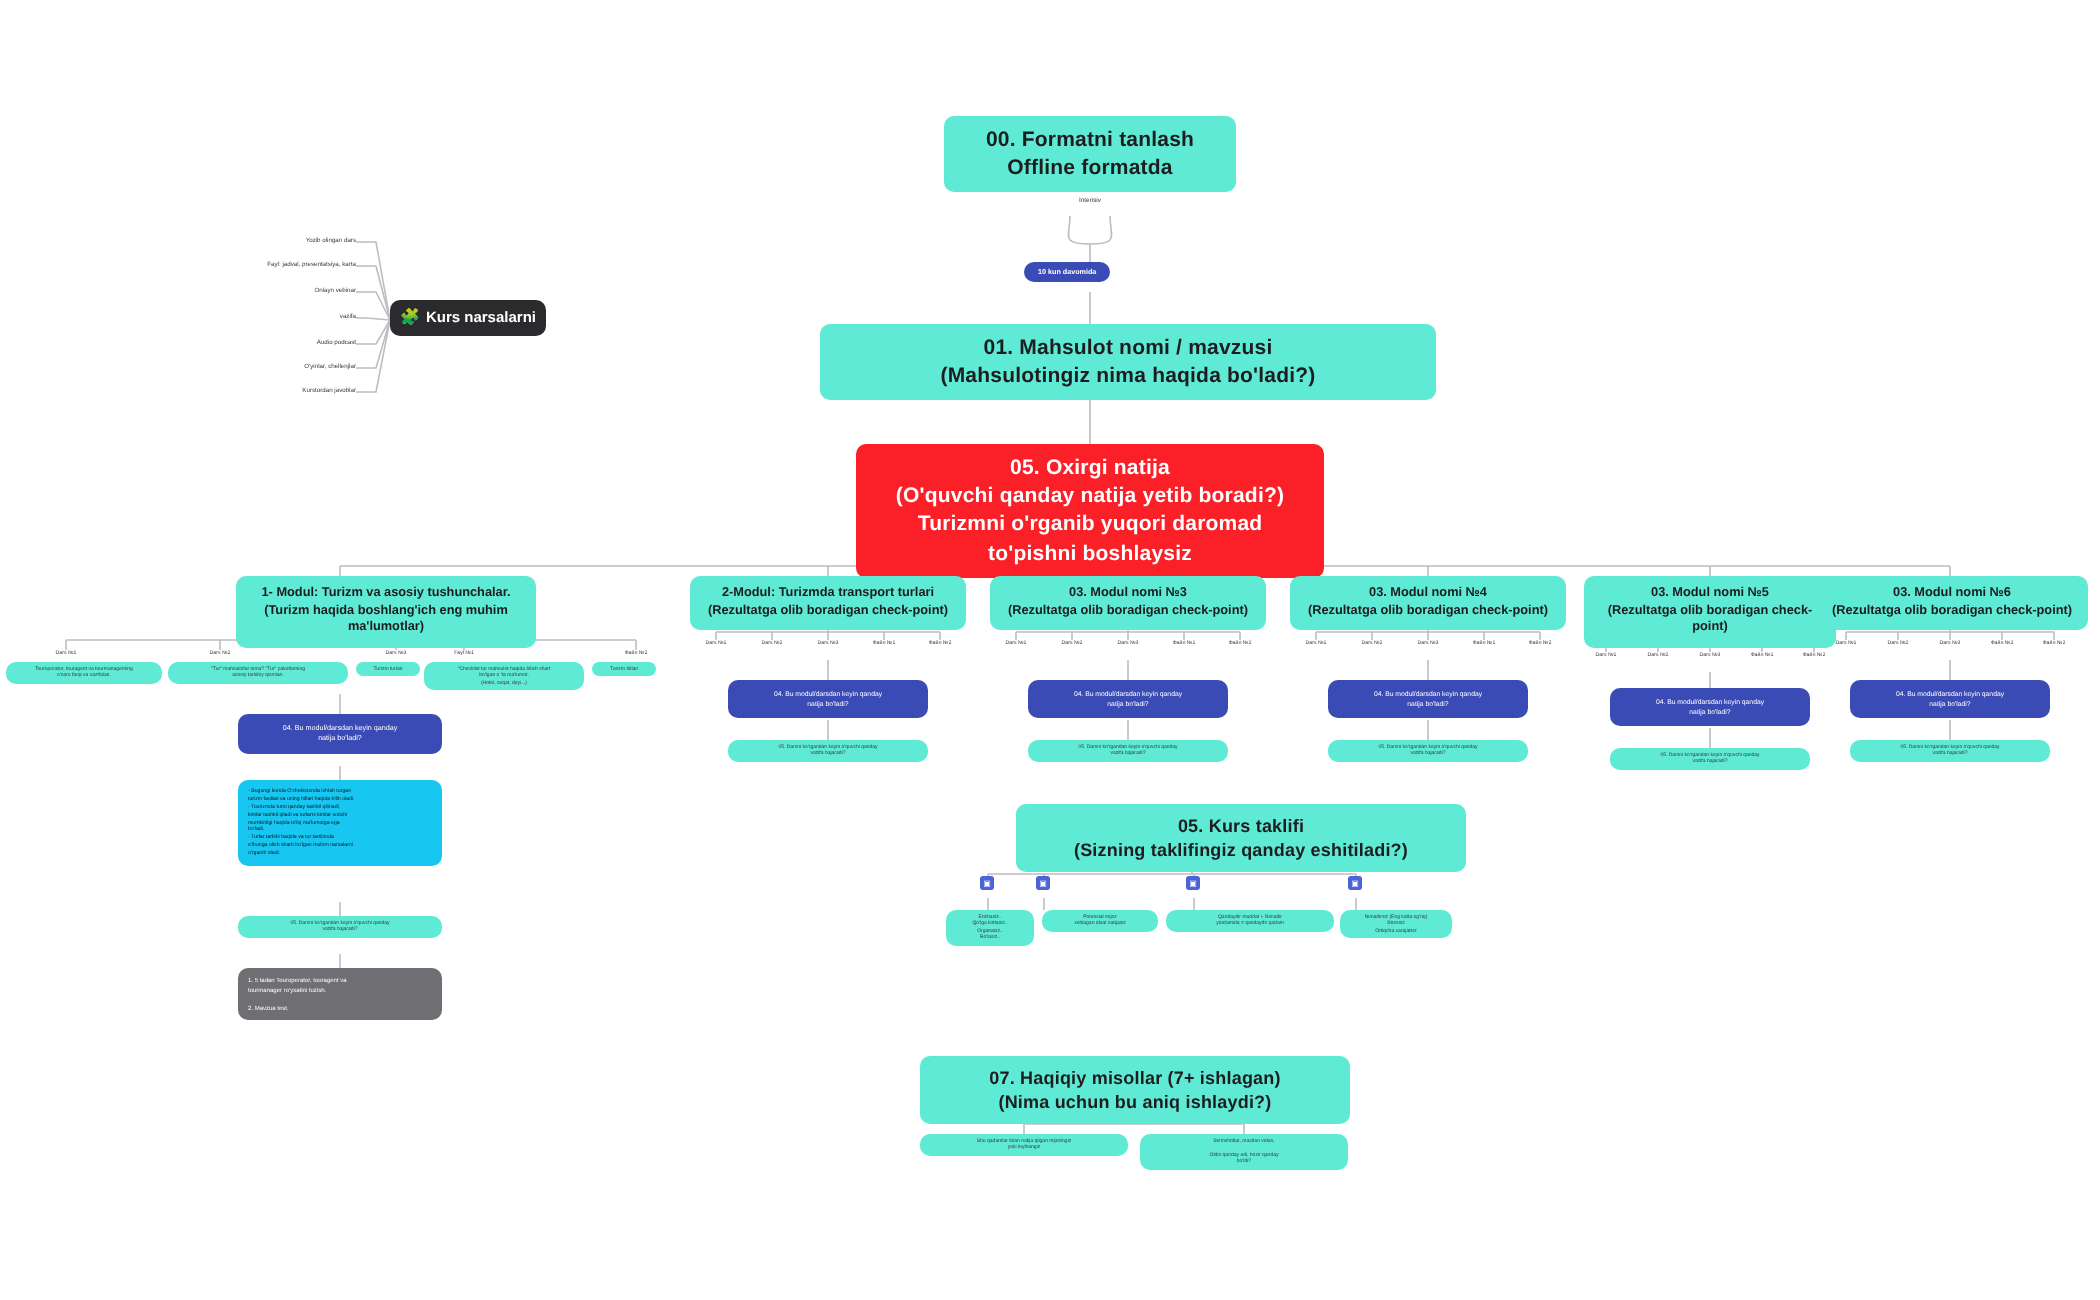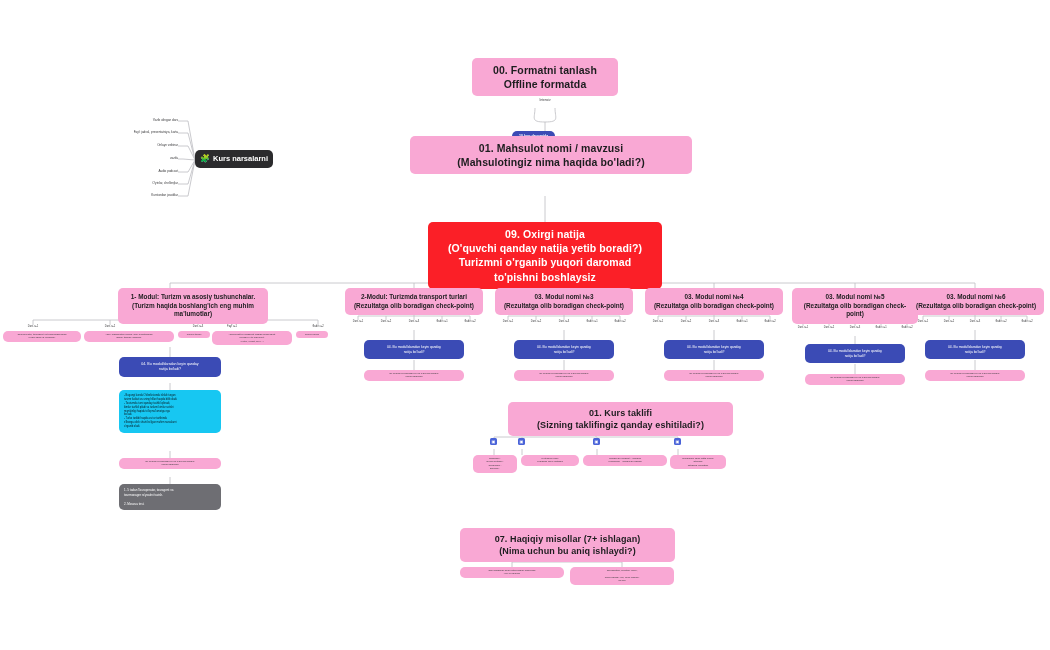--- a/index.html
+++ b/index.html
@@ -10,21 +10,21 @@
     font-family:"Liberation Sans", sans-serif;
     color:#1d1d1f;
     overflow:hidden;
     position:relative;
   }
   .canvas { position:absolute; inset:0; }
 
   
   .node {
     position:absolute;
-    background:#f9a8d4;
+    background:#5eead4;
     border-radius:5px;
     text-align:center;
     line-height:1.35;
     padding:5px 8px;
     white-space:pre-line;
   }
   .node.big     { font-size:10.5px; font-weight:bold; letter-spacing:.1px; }
   .node.mid     { font-size:6.4px;  font-weight:bold; }
   .node.small   { font-size:3.5px;  font-weight:normal; color:#3a3a3c; }
   .node.micro   { font-size:2.5px;  font-weight:normal; color:#3a3a3c; padding:2px 2px; }
@@ -185,24 +185,24 @@
     <line x1="512" y1="562" x2="622" y2="562"></line>
     <line x1="512" y1="562" x2="512" y2="567"></line>
     <line x1="622" y1="562" x2="622" y2="567"></line>
   </svg>
 
   <div class="node big" style="left:472px; top:58px; width:146px;">00. Formatni tanlash
 Offline formatda</div>
   <div class="plainlabel" style="left:515px; top:98px; width:60px;">Intensiv</div>
   <div class="pill" style="left:512px; top:131px;">10 kun davomida</div>
 
-  <div class="node big" style="left:410px; top:136px; width:282px;">01. Mahsulot nomi / mavzusi
+  <div class="node big" style="left:410px; top:162px; width:308px;">01. Mahsulot nomi / mavzusi
 (Mahsulotingiz nima haqida bo'ladi?)</div>
 
-  <div class="node big red" style="left:428px; top:222px; width:234px;">09. Oxirgi natija
+  <div class="node big red" style="left:428px; top:222px; width:234px;">05. Oxirgi natija
 (O'quvchi qanday natija yetib boradi?)
 Turizmni o'rganib yuqori daromad
 to'pishni boshlaysiz</div>
 
   <div class="node black" style="left:195px; top:150px; width:78px; padding:4px 5px;">
     <span class="puzzle">🧩</span>
     <span class="blabel">Kurs narsalarni</span>
   </div>
   <div class="rlabel" style="left:60px; top:118px; width:118px;">Yozib olingan dars</div>
   <div class="rlabel" style="left:48px; top:130px; width:130px;">Fayl: jadval, presentatsiya, karta</div>
@@ -304,21 +304,21 @@
   <div class="lessonlbl" style="left:905px; top:320px; width:36px;">Dars №1</div>
   <div class="lessonlbl" style="left:931px; top:320px; width:36px;">Dars №2</div>
   <div class="lessonlbl" style="left:957px; top:320px; width:36px;">Dars №3</div>
   <div class="lessonlbl" style="left:983px; top:320px; width:36px;">Файл №2</div>
   <div class="lessonlbl" style="left:1009px; top:320px; width:36px;">Файл №2</div>
   <div class="node small blue" style="left:925px; top:340px; width:100px; font-size:3.4px;">04. Bu modul/darsdan keyin qanday
 natija bo'ladi?</div>
   <div class="node micro" style="left:925px; top:370px; width:100px;">05. Darsni ko'rgandan keyin o'quvchi qanday
 vazifa bajaradi?</div>
 
-  <div class="node big" style="left:508px; top:402px; width:225px; font-size:9px;">01. Kurs taklifi
+  <div class="node big" style="left:508px; top:402px; width:225px; font-size:9px;">05. Kurs taklifi
 (Sizning taklifingiz qanday eshitiladi?)</div>
 
   <div class="sq" style="left:490px; top:438px;">▣</div>
   <div class="sq" style="left:518px; top:438px;">▣</div>
   <div class="sq" style="left:593px; top:438px;">▣</div>
   <div class="sq" style="left:674px; top:438px;">▣</div>
 
   <div class="node micro" style="left:473px; top:455px; width:44px;">Erishasiz..
 Qo'lga kiritasiz..
 Organasiz..

